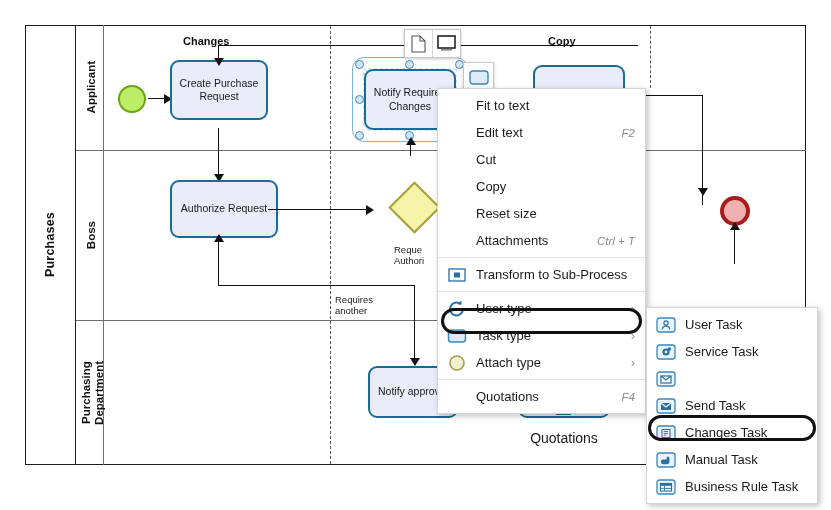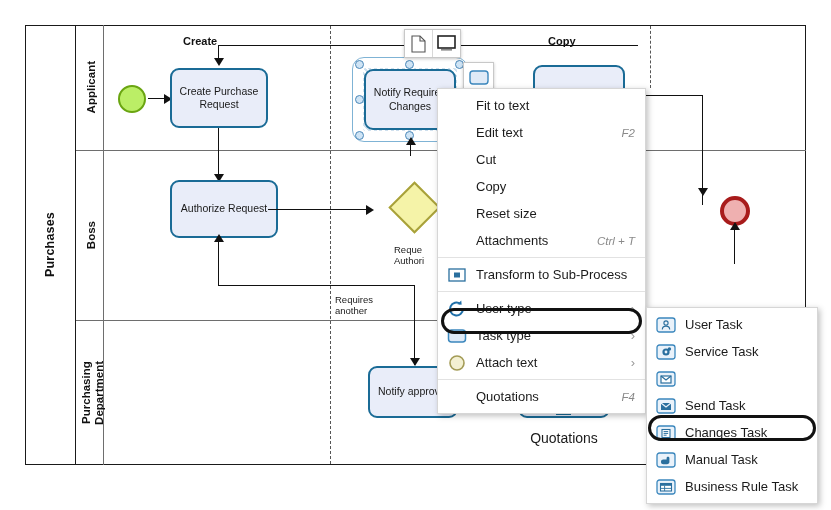--- a/index.html
+++ b/index.html
@@ -86,28 +86,28 @@
   <div class="lane-title" style="top:150px;height:170px;">
     <span>Boss</span>
   </div>
   <div class="lane-title" style="top:320px;height:145px;width:30px;">
     <span id="lane3">Purchasing<br>Department</span>
   </div>
 
   <div class="dashed-v" style="left:330px;top:26px;height:438px;"></div>
   <div class="dashed-v" style="left:650px;top:26px;height:62px;"></div>
 
-  <div class="phase-label" style="left:183px;top:35px;">Create</div>
+  <div class="phase-label" style="left:183px;top:35px;">Changes</div>
   <div class="phase-label" style="left:548px;top:35px;">Copy</div>
 
   <div class="event-start" style="left:118px;top:85px;width:28px;height:28px;"></div>
   <div class="ln h" style="left:148px;top:98px;width:18px;"></div>
   <div class="arw right" style="left:164px;top:94px;"></div>
 
-  <div class="task" style="left:170px;top:68px;width:98px;height:60px;">Create Purchase Request</div>
+  <div class="task" style="left:170px;top:60px;width:98px;height:60px;">Create Purchase Request</div>
 
   <div class="ln v" style="left:218px;top:45px;height:16px;"></div>
   <div class="ln h" style="left:218px;top:45px;width:420px;"></div>
   <div class="arw down" style="left:214px;top:58px;"></div>
 
   <div class="ln v" style="left:218px;top:128px;height:48px;"></div>
   <div class="arw down" style="left:214px;top:174px;"></div>
 
   <div class="sel-outer" style="left:352px;top:57px;width:116px;height:85px;"></div>
   <div class="sel-hatch" style="left:358px;top:63px;width:104px;height:73px;"></div>
@@ -233,21 +233,21 @@
         </div>
         <div class="ctx-lbl">Task type</div>
         <div class="ctx-arrow">›</div>
       </div>
       <div class="ctx-item">
         <div class="ctx-ico">
           <svg width="18" height="18" viewBox="0 0 18 18">
             <circle cx="9" cy="9" r="7" fill="#f3f0d2" stroke="#a39b56" stroke-width="1.6"></circle>
           </svg>
         </div>
-        <div class="ctx-lbl">Attach text</div>
+        <div class="ctx-lbl">Attach type</div>
         <div class="ctx-arrow">›</div>
       </div>
       <div class="ctx-sep"></div>
       <div class="ctx-item">
         <div class="ctx-ico"></div>
         <div class="ctx-lbl">Quotations</div>
         <div class="ctx-key">F4</div>
       </div>
     </div>
   <div class="ring" style="left:441px;top:308px;width:201px;height:26px;"></div>

